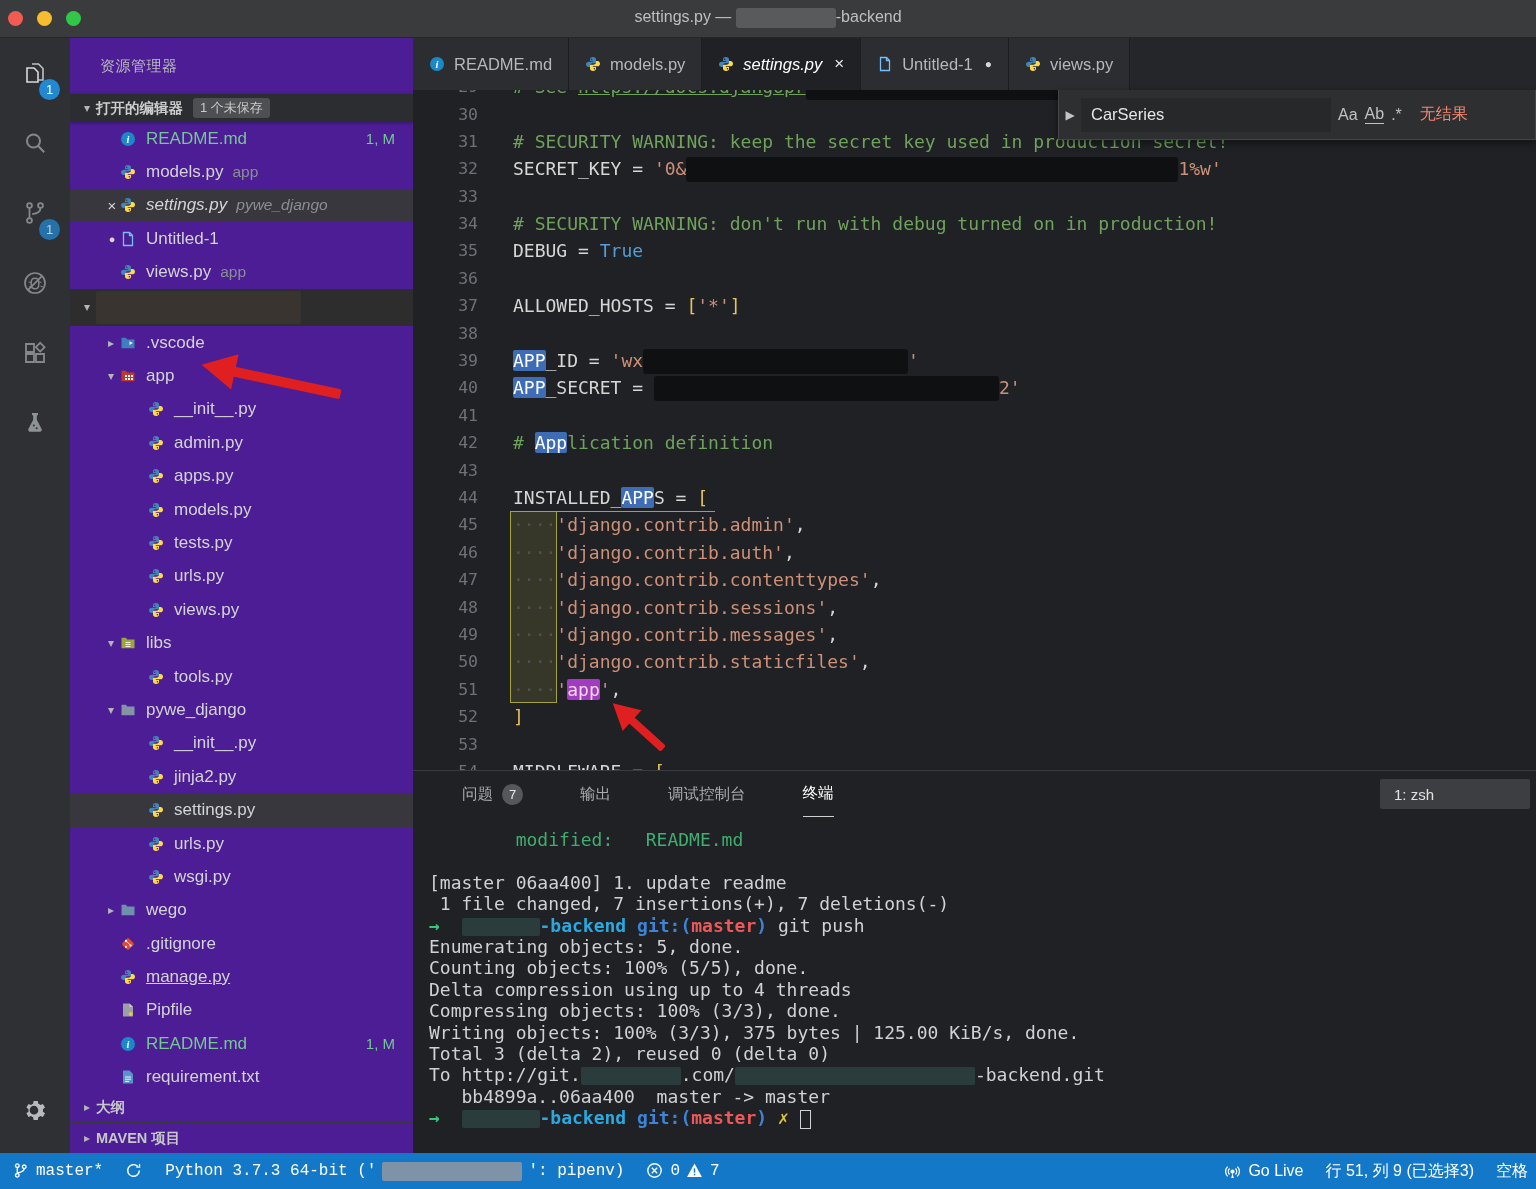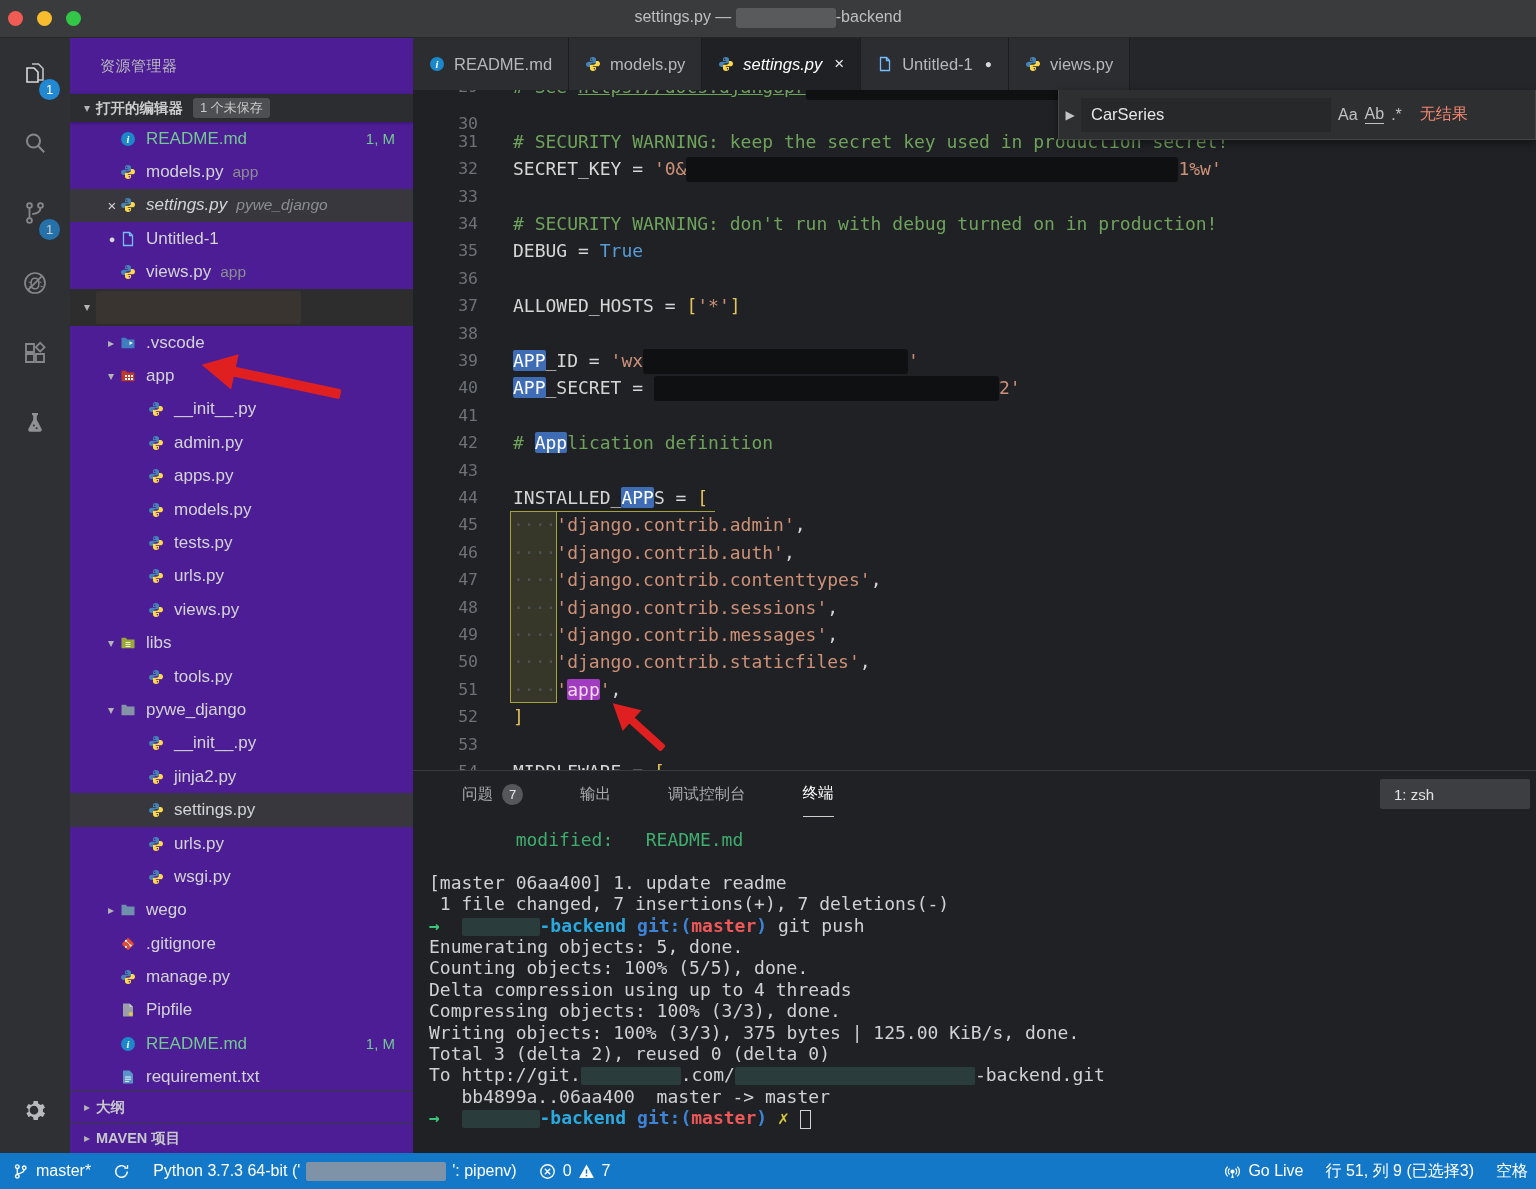--- a/index.html
+++ b/index.html
@@ -91,21 +91,21 @@
   .mr{color:#ee5858;font-weight:bold;}
   .cx{color:#d8c73b;}
   .pln{color:#cfd2d4;}
   .grn{color:#3fae6e;}
   .rdt{display:inline-block;background:#2b3c3d;border-radius:2px;height:18px;vertical-align:middle;}
   .cur{display:inline-block;width:11px;height:19px;border:1.5px solid #cfd2d4;vertical-align:middle;}
   
   .statusbar{position:absolute;left:0;top:1153px;width:1536px;height:36px;background:#1478c8;color:#ffffff;
     display:flex;align-items:center;font-size:16px;overflow:hidden;}
   .sb-item{display:flex;align-items:center;gap:6px;margin-right:22px;white-space:nowrap;}
-  .sb-left{display:flex;align-items:center;padding-left:12px;flex:1;}
+  .sb-left{display:flex;align-items:flex-start;padding-left:12px;flex:1;font-family:Liberation Mono, monospace;}
   .sb-right{display:flex;align-items:center;margin-right:-14px;}
   .rd-status{display:inline-block;width:140px;height:19px;background:#7f93a8;border-radius:2px;vertical-align:middle;}
   .sb-icon{display:inline-flex;width:18px;height:18px;align-items:center;}
   .sb-icon svg{width:17px;height:17px;}
   
   .annot{position:absolute;z-index:50;pointer-events:none;}
 </style>
 </head>
 <body>
 
@@ -448,21 +448,21 @@
             <svg viewBox="0 0 16 16">
               <rect x="3.4" y="3.4" width="9.2" height="9.2" rx="1.6" transform="rotate(45 8 8)" fill="#de4c36"></rect>
               <line x1="6" y1="4.8" x2="10.6" y2="9.4" stroke="#fff" stroke-width="1"></line>
               <circle cx="6" cy="4.9" r="1.1" fill="#fff"></circle>
               <circle cx="10.6" cy="9.5" r="1.1" fill="#fff"></circle>
               <circle cx="6" cy="10.8" r="1.1" fill="#fff"></circle>
             </svg>
           </span>
           <span>.gitignore</span>
         </div>
-        <div class="tree-row" style="padding-left: 32px;">
+        <div class="tree-row" style="padding-left: 32px; text-decoration: underline;">
           <span class="chev"></span>
           <span class="icon">
             <svg viewBox="0 0 16 16">
               <path fill="#4584b6" d="M7.9 1C6 1 5 1.9 5 3.2V5h3.2v.7H3.8C2.2 5.7 1 6.7 1 8.3 1 9.9 2 11.1 3.6 11.1H5V9.4C5 8 6.2 7.3 7.6 7.3H11V3.2C11 2 9.8 1 7.9 1zM6.6 2.4a.8.8 0 1 1 0 1.6.8.8 0 0 1 0-1.6z"></path>
               <path fill="#ffd94a" d="M8.1 15c1.9 0 2.9-.9 2.9-2.2V11H7.8v-.7h4.4c1.6 0 2.8-1 2.8-2.6 0-1.6-1-2.8-2.6-2.8H11v1.7c0 1.4-1.2 2.1-2.6 2.1H5v4.1C5 14 6.2 15 8.1 15zm1.3-1.4a.8.8 0 1 1 0-1.6.8.8 0 0 1 0 1.6z"></path>
             </svg>
           </span>
           <span>manage.py</span>
         </div>
         <div class="tree-row" style="padding-left: 32px;">
@@ -557,21 +557,21 @@
               <path fill="#ffd94a" d="M8.1 15c1.9 0 2.9-.9 2.9-2.2V11H7.8v-.7h4.4c1.6 0 2.8-1 2.8-2.6 0-1.6-1-2.8-2.6-2.8H11v1.7c0 1.4-1.2 2.1-2.6 2.1H5v4.1C5 14 6.2 15 8.1 15zm1.3-1.4a.8.8 0 1 1 0-1.6.8.8 0 0 1 0 1.6z"></path>
             </svg>
           </span>
           <span>views.py</span>
         </div>
       </div>
     <div class="editor" id="editor">
       <div class="scope-fill" style="top:421px;width:47px;height:192px;"></div>
       <div class="scope-top" style="left:144px;top:421px;width:158px;"></div>
     <div class="cl" style="top: -17px;"><span class="cl-num">29</span><div class="cl-c"><span class="com"># See </span><span class="comu">https://docs.djangopr</span><span class="rd" style="width: 300px;"></span><span class="comu">eployment/checklist/</span></div></div>
-        <div class="cl" style="top: 20px;"><span class="cl-num">30</span><div class="cl-c"></div></div>
+        <div class="cl" style="top: 11px;"><span class="cl-num">30</span><div class="cl-c"></div></div>
         <div class="cl" style="top: 37.8px;"><span class="cl-num">31</span><div class="cl-c"><span class="com"># SECURITY WARNING: keep the secret key used in production secret!</span></div></div>
         <div class="cl" style="top: 65.2px;"><span class="cl-num">32</span><div class="cl-c"><span class="var">SECRET_KEY</span><span class="op"> = </span><span class="str">'0&amp;</span><span class="rd" style="width: 492px;"></span><span class="str">1%w'</span></div></div>
         <div class="cl" style="top: 92.6px;"><span class="cl-num">33</span><div class="cl-c"></div></div>
         <div class="cl" style="top: 120px;"><span class="cl-num">34</span><div class="cl-c"><span class="com"># SECURITY WARNING: don't run with debug turned on in production!</span></div></div>
         <div class="cl" style="top: 147.4px;"><span class="cl-num">35</span><div class="cl-c"><span class="var">DEBUG</span><span class="op"> = </span><span class="kw">True</span></div></div>
         <div class="cl" style="top: 174.8px;"><span class="cl-num">36</span><div class="cl-c"></div></div>
         <div class="cl" style="top: 202.2px;"><span class="cl-num">37</span><div class="cl-c"><span class="var">ALLOWED_HOSTS</span><span class="op"> = </span><span class="br">[</span><span class="str">'*'</span><span class="br">]</span></div></div>
         <div class="cl" style="top: 229.6px;"><span class="cl-num">38</span><div class="cl-c"></div></div>
         <div class="cl" style="top: 257px;"><span class="cl-num">39</span><div class="cl-c"><span class="hlb">APP</span><span class="var">_ID</span><span class="op"> = </span><span class="str">'wx</span><span class="rd" style="width: 265px;"></span><span class="str">'</span></div></div>
         <div class="cl" style="top: 284.4px;"><span class="cl-num">40</span><div class="cl-c"><span class="hlb">APP</span><span class="var">_SECRET</span><span class="op"> = </span><span class="rd" style="width: 345px;"></span><span class="str">2'</span></div></div>

